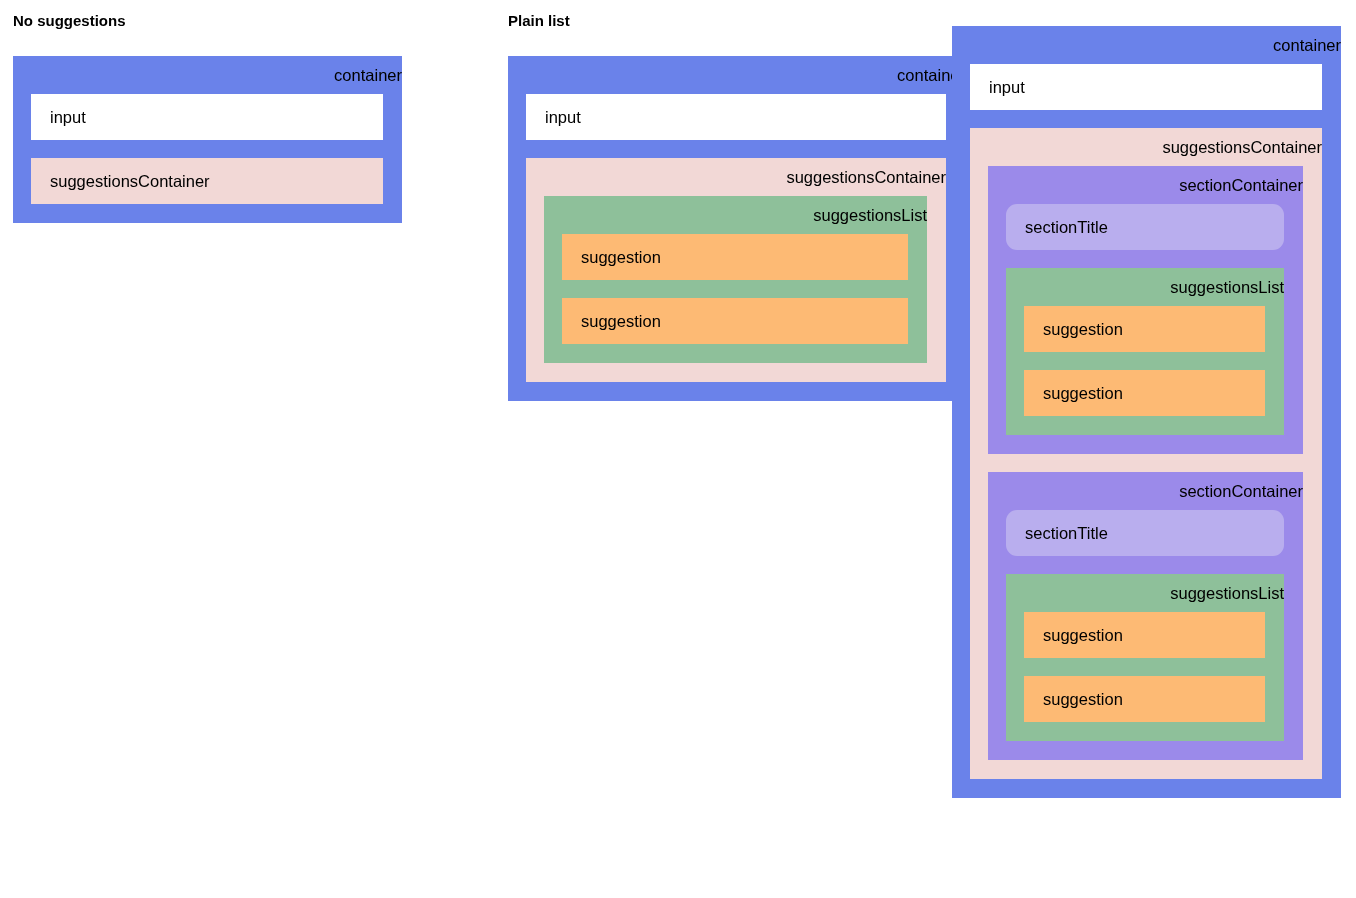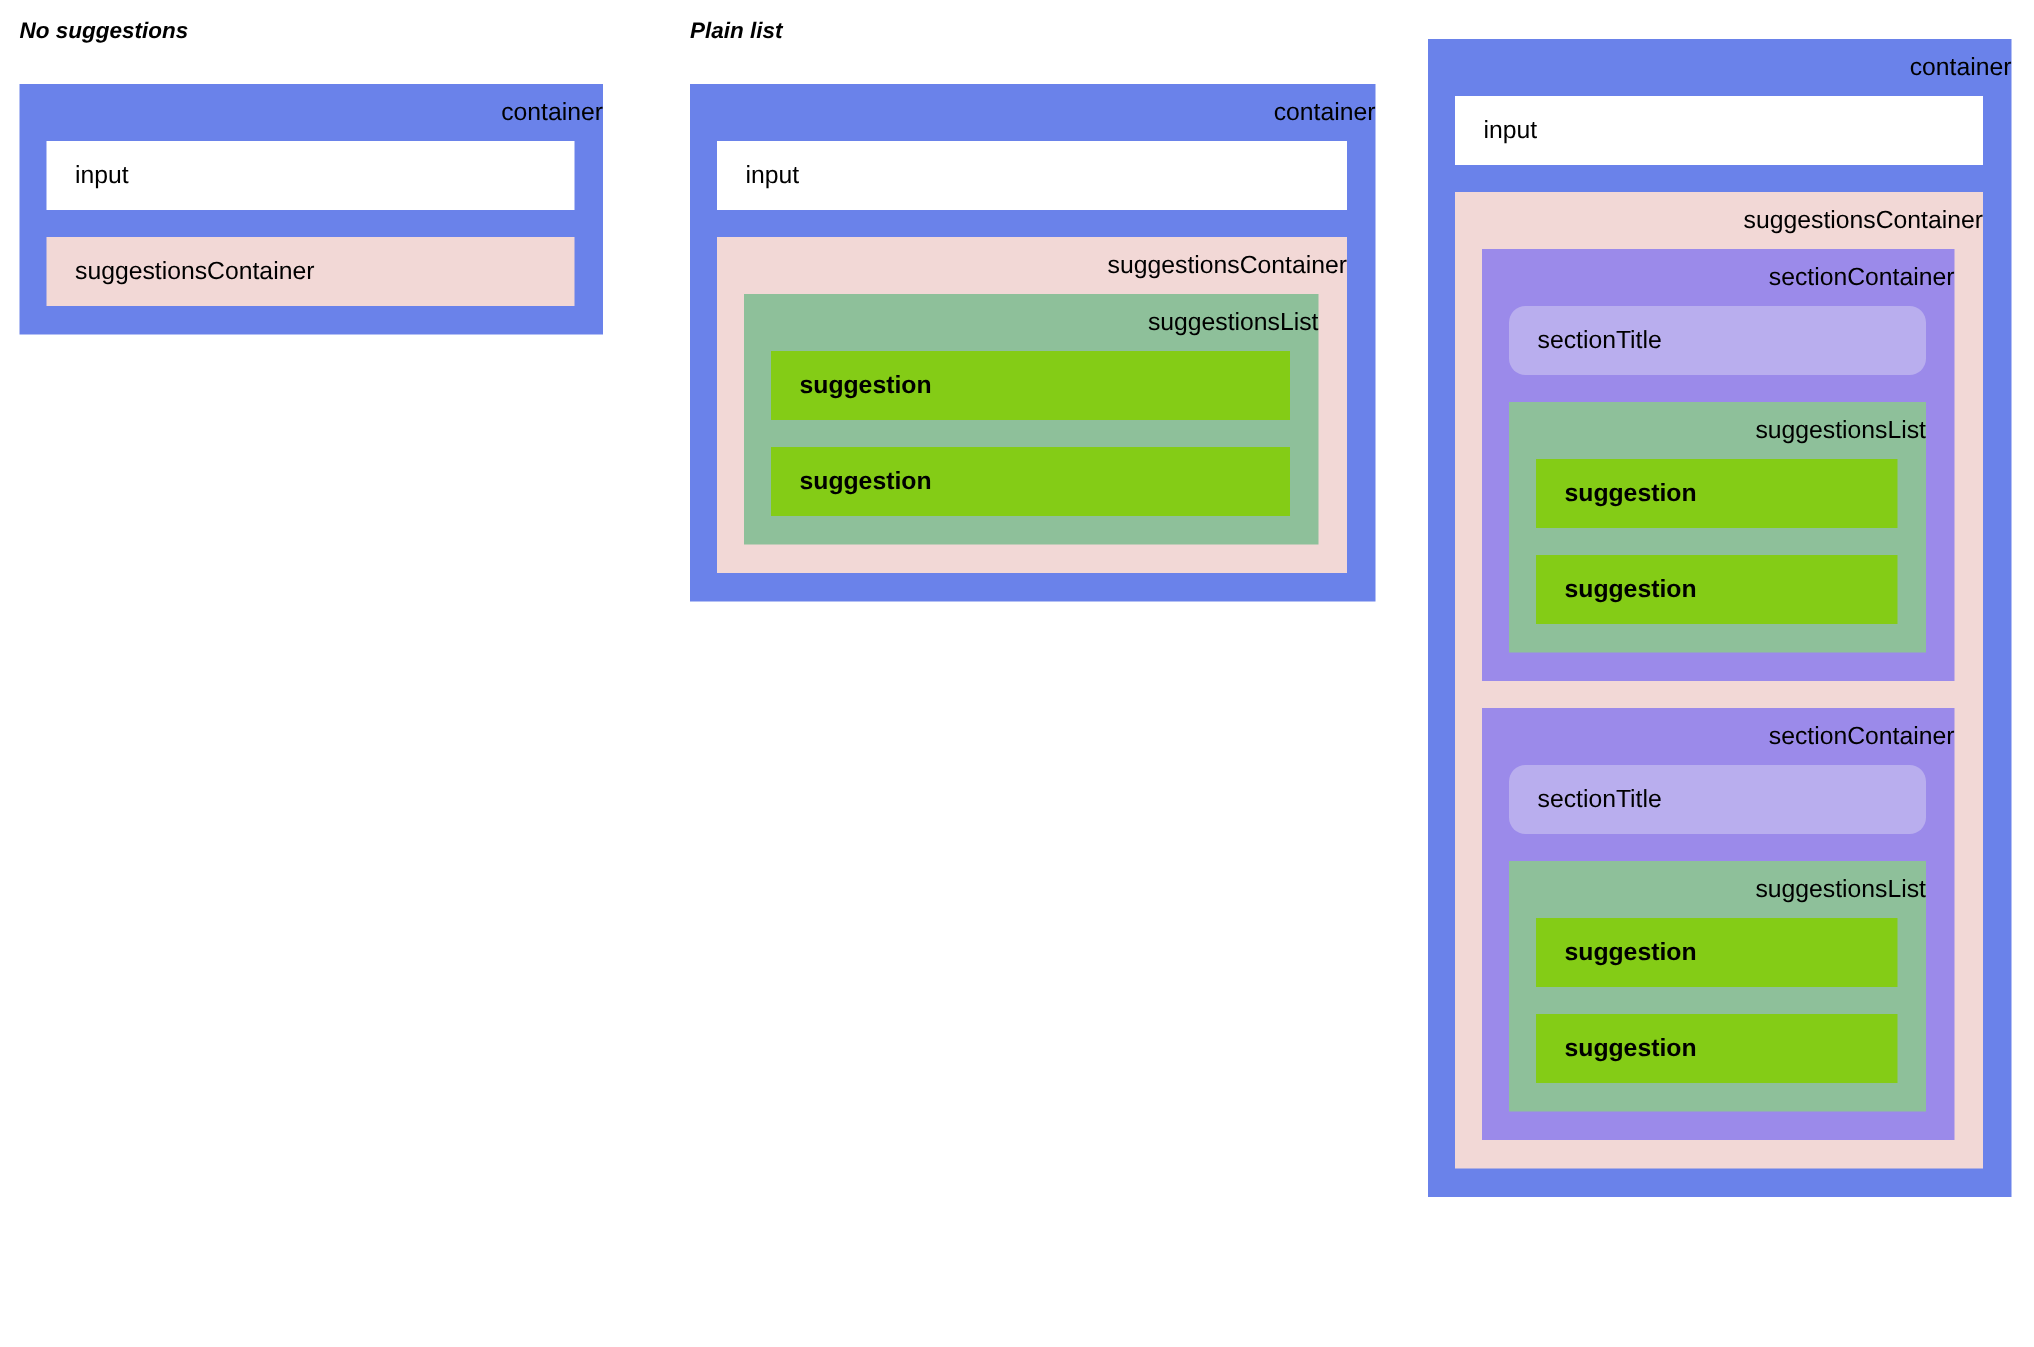--- a/index.html
+++ b/index.html
@@ -25,21 +25,20 @@
     top: 0;
   }
 
   .col-heading {
     font-size: 15px;
     font-weight: bold;
     line-height: 18px;
     color: #000000;
     margin: 12px 0 0 0;
     white-space: nowrap;
-    font-style: italic;
   }
 
   
   .box {
     box-sizing: border-box;
     padding: 10px 0 0 0;
   }
 
   .box > .box-label {
     font-size: 16.5px;
@@ -53,41 +52,41 @@
     padding: 9px 19px 19px 18px;
   }
 
   
   .b-container      { background: #6a82ea; text-align: right; }
   .b-input          { background: #ffffff; }
   .b-suggestions    { background: #f2d8d6; }
   .b-section        { background: #9b8aea; }
   .b-sectiontitle   { background: #b9aeee; border-radius: 11px; }
   .b-list           { background: #8ec09a; }
-  .b-suggestion     { background: #84cc16; font-weight: bold; }
+  .b-suggestion     { background: #fdba74; }
 
   
   .leaf {
     padding: 0;
     display: flex;
     align-items: center;
     min-height: 46px;
   }
   .leaf > .box-label {
     padding-left: 19px;
   }
 
   
   .stack > * + * {
     margin-top: 18px;
   }
 
   
   #col-1 { left: 13px;  width: 389px; }
-  #col-2 { left: 460px; width: 457px; }
+  #col-2 { left: 508px; width: 457px; }
   #col-3 { left: 952px; width: 389px; }
 
   #col-1 .col-heading,
   #col-2 .col-heading,
   #col-3 .col-heading { margin-left: 0; }
 
   .col-body { margin-top: 26px; }
 </style>
 </head>
 <body>

